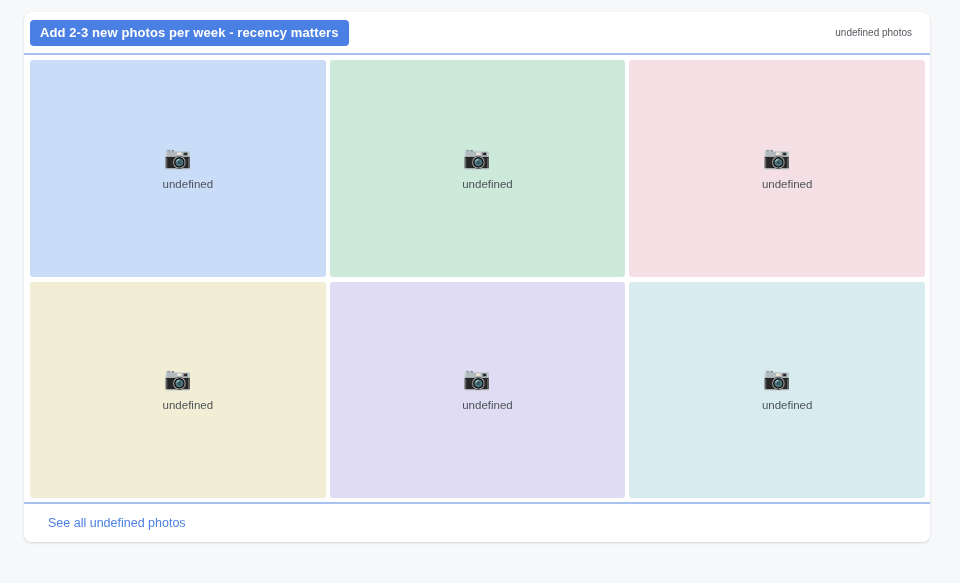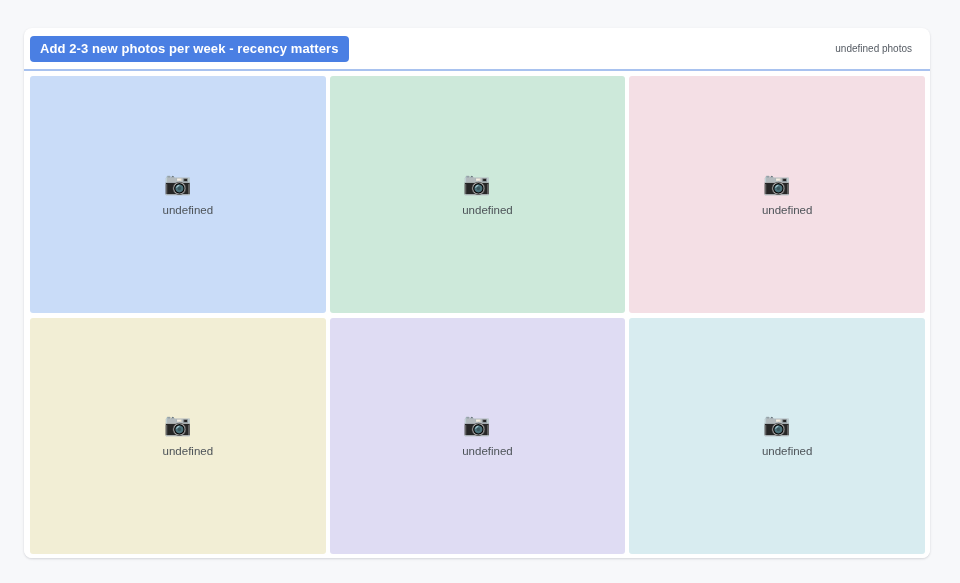--- a/index.html
+++ b/index.html
@@ -11,21 +11,21 @@
     height: 583px;
     background: #f7f8fa;
     font-family: "Liberation Sans", sans-serif;
     -webkit-font-smoothing: antialiased;
     overflow: hidden;
   }
 
   #photos-card {
     position: absolute;
     left: 24px;
-    top: 28px;
+    top: 12px;
     width: 906px;
     height: 530px;
     background: #ffffff;
     border-radius: 8px;
     box-shadow: 0 1px 3px rgba(16, 24, 40, 0.10), 0 1px 2px rgba(16, 24, 40, 0.06);
     box-sizing: border-box;
     display: flex;
     flex-direction: column;
     overflow: hidden;
   }
@@ -146,14 +146,17 @@
       <span class="tile-label">undefined</span>
     </div>
 
     <div class="photo-tile" style="background: rgb(216, 236, 240);">
       <span class="tile-icon">📷</span>
       <span class="tile-label">undefined</span>
     </div>
 
   </div>
 
+  <div class="card-footer" style="border-top-color: rgb(168, 194, 239);">
+    <a class="footer-link" style="color: rgb(74, 127, 227);">See all undefined photos</a>
+  </div>
 
 </div>
 
 </body></html>

